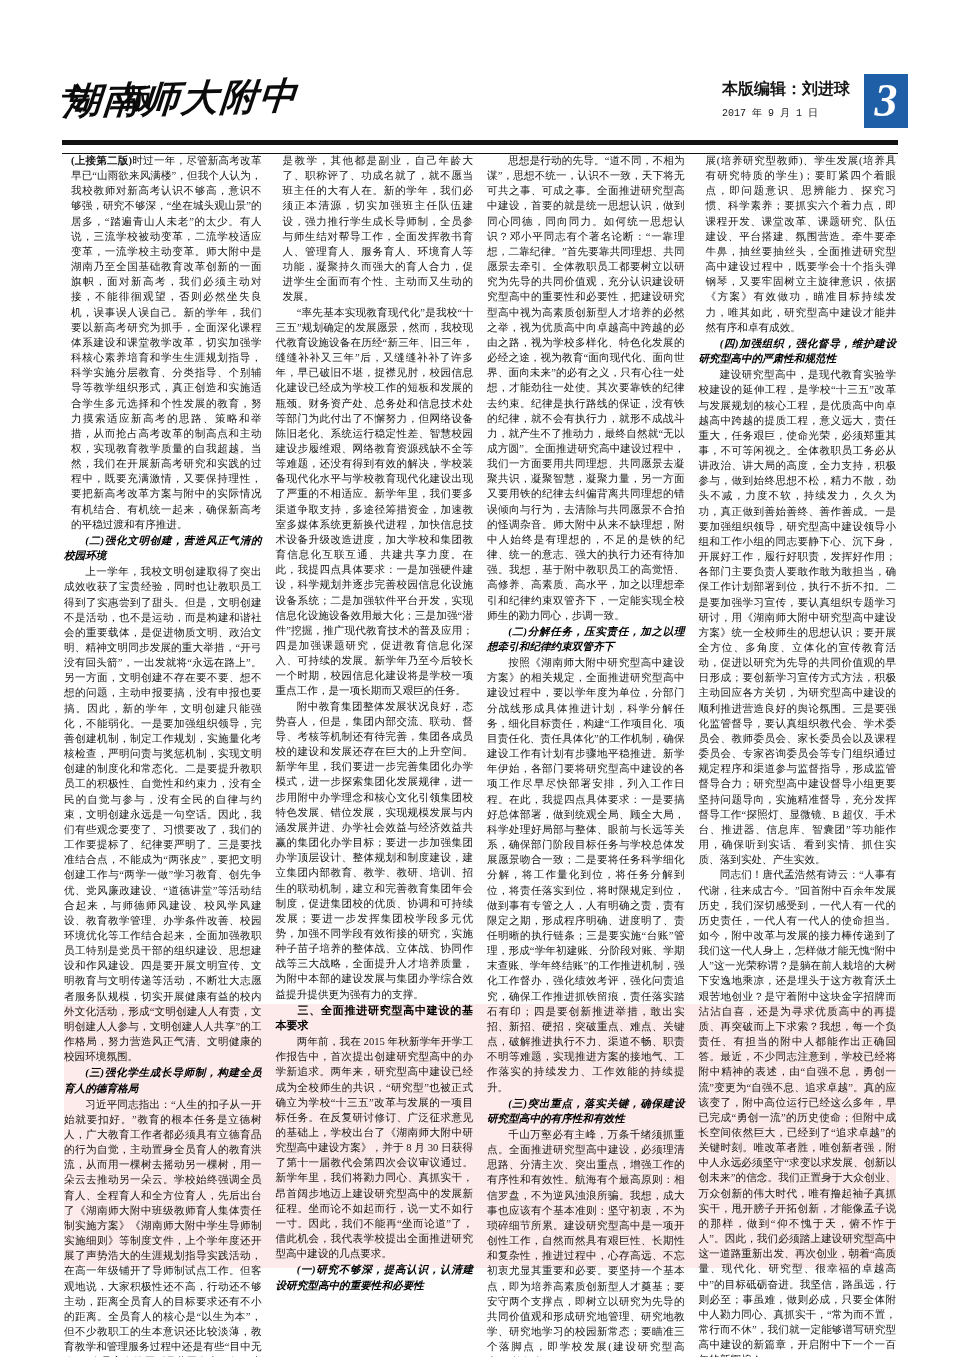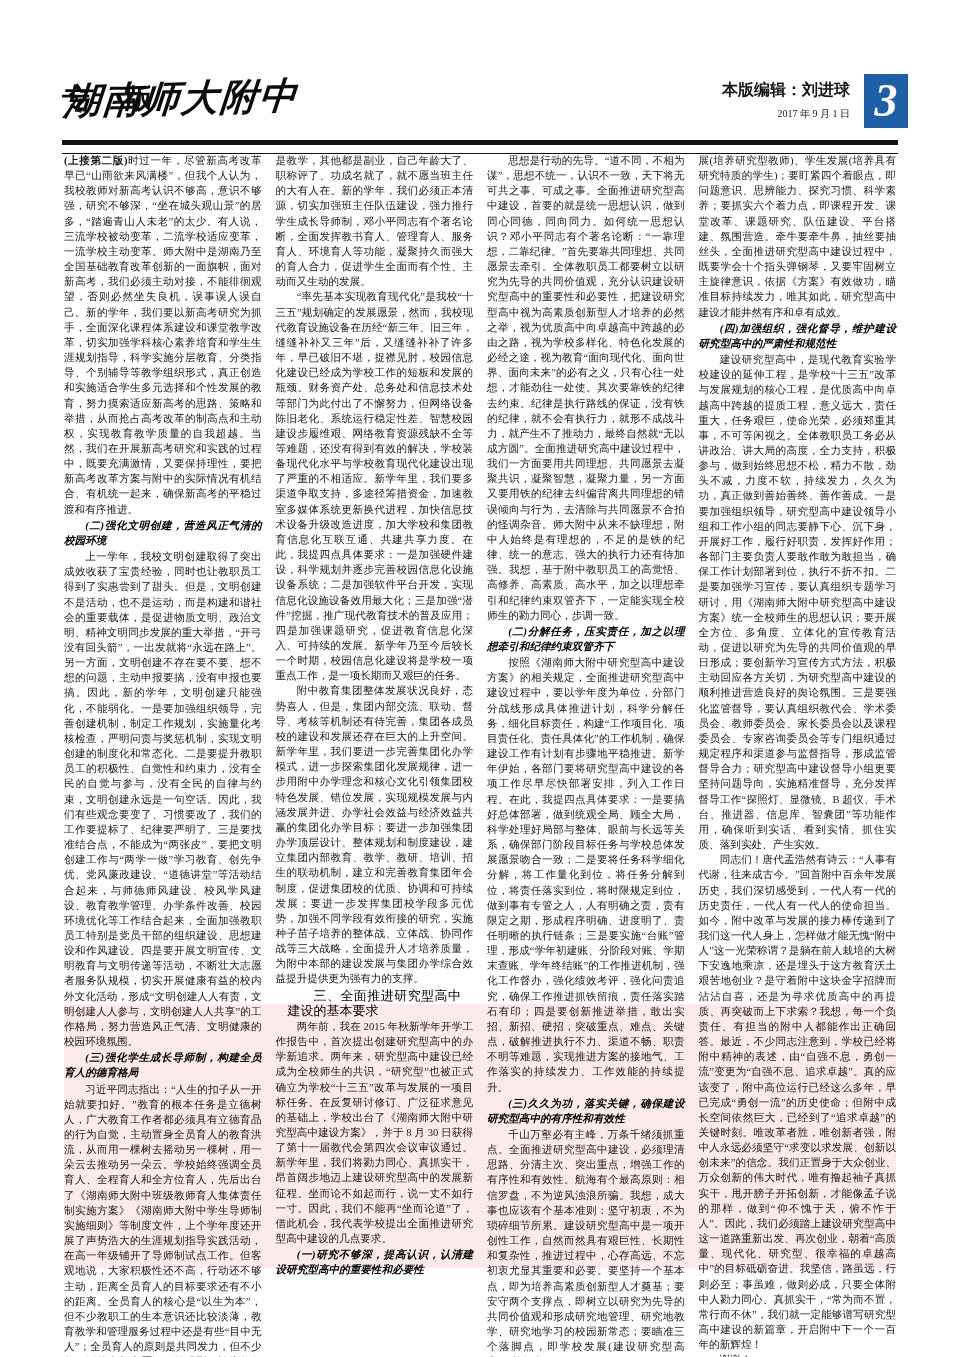--- a/index.html
+++ b/index.html
@@ -5,44 +5,44 @@
   html,body{margin:0;padding:0;background:#ffffff;}
   #page{position:relative;width:960px;height:1357px;background:#fff;overflow:hidden;
         font-family:"Liberation Serif","DejaVu Serif",serif;color:#161616;}
 
   
   #masthead{position:absolute;left:62px;top:72px;right:52px;height:66px;}
   #logo{position:absolute;left:2px;top:2px;font-size:37px;font-weight:bold;font-style:italic;
         letter-spacing:2px;transform:skewX(-6deg) rotate(-1.5deg);white-space:nowrap;color:#0b0b0b;}
   #pagetitle{position:absolute;left:0;right:0;top:8px;text-align:left;font-size:28px;
         font-weight:bold;letter-spacing:14px;font-family:Liberation Serif, serif;color:#0b0b0b;}
-  #edblock{position:absolute;right:58px;top:6px;text-align:right;font-family:Liberation Serif, serif;}
+  #edblock{position:absolute;right:58px;top:6px;text-align:left;font-family:Liberation Mono, monospace;}
   #editor{font-size:16px;font-weight:bold;line-height:24px;}
   #pubdate{font-size:10px;line-height:24px;}
   #pagenumbox{position:absolute;right:0;top:2px;width:44px;height:54px;background:#1e5fa8;
         color:#fff;text-align:center;}
   #pagenum{font-size:46px;line-height:54px;font-weight:bold;font-style:italic;
         font-family:"Liberation Serif",serif;}
   #rule{position:absolute;left:62px;right:62px;top:140px;height:8px;
         border-top:5px solid #101010;border-bottom:1px solid #101010;}
 
   
   #pinkband{position:absolute;left:64px;top:1004px;width:832px;height:264px;
         background:#fdeaea;z-index:0;}
 
   
   #columns{position:absolute;left:64px;top:153px;width:832px;display:flex;gap:14px;z-index:1;}
   .col{flex:1 1 0;min-width:0;}
   .blk{margin:0;padding:0;font-size:10.6px;line-height:15.15px;text-align:justify;
        font-weight:normal;}
   .blk.p{text-indent:2em;}
-  .blk.pc{text-indent:0;}
+  .blk.pc{text-indent:0;margin-left:7px;}
   .blk.h{text-indent:2em;font-weight:bold;font-style:italic;color:#000;margin:1px 0;}
-  .blk.h1{text-indent:2em;font-weight:normal;font-family:"Liberation Sans",sans-serif;
-       font-size:13px;color:#000;margin:1px 12px;}
+  .blk.h1{text-indent:2em;font-weight:bold;font-family:"Liberation Sans",sans-serif;
+       font-size:11px;color:#000;margin:1px 0;}
   .blk b{font-weight:bold;}
 </style>
 </head>
 <body>
 
 <div id="page">
 
   <div id="masthead">
     <div id="logo">湖南师大附中</div>
     <div id="pagetitle">专 版</div>
@@ -61,32 +61,32 @@
 
   <div id="columns">
       <div class="col">
         <p class="blk pc"><b>(上接第二版)</b>时过一年，尽管新高考改革早已“山雨欲来风满楼”，但我个人认为，我校教师对新高考认识不够高，意识不够强，研究不够深，“坐在城头观山景”的居多，“踏遍青山人未老”的太少。有人说，三流学校被动变革，二流学校适应变革，一流学校主动变革。师大附中是湖南乃至全国基础教育改革创新的一面旗帜，面对新高考，我们必须主动对接，不能徘徊观望，否则必然坐失良机，误事误人误自己。新的学年，我们要以新高考研究为抓手，全面深化课程体系建设和课堂教学改革，切实加强学科核心素养培育和学生生涯规划指导，科学实施分层教育、分类指导、个别辅导等教学组织形式，真正创造和实施适合学生多元选择和个性发展的教育，努力摸索适应新高考的思路、策略和举措，从而抢占高考改革的制高点和主动权，实现教育教学质量的自我超越。当然，我们在开展新高考研究和实践的过程中，既要充满激情，又要保持理性，要把新高考改革方案与附中的实际情况有机结合、有机统一起来，确保新高考的平稳过渡和有序推进。</p>
         <h4 class="blk h">(二)强化文明创建，营造风正气清的校园环境</h4>
         <p class="blk p">上一学年，我校文明创建取得了突出成效收获了宝贵经验，同时也让教职员工得到了实惠尝到了甜头。但是，文明创建不是活动，也不是运动，而是构建和谐社会的重要载体，是促进物质文明、政治文明、精神文明同步发展的重大举措，“开弓没有回头箭”，一出发就将“永远在路上”。另一方面，文明创建不存在要不要、想不想的问题，主动申报要搞，没有申报也要搞。因此，新的学年，文明创建只能强化，不能弱化。一是要加强组织领导，完善创建机制，制定工作规划，实施量化考核检查，严明问责与奖惩机制，实现文明创建的制度化和常态化。二是要提升教职员工的积极性、自觉性和约束力，没有全民的自觉与参与，没有全民的自律与约束，文明创建永远是一句空话。因此，我们有些观念要变了、习惯要改了，我们的工作要提标了、纪律要严明了。三是要找准结合点，不能成为“两张皮”，要把文明创建工作与“两学一做”学习教育、创先争优、党风廉政建设、“道德讲堂”等活动结合起来，与师德师风建设、校风学风建设、教育教学管理、办学条件改善、校园环境优化等工作结合起来，全面加强教职员工特别是党员干部的组织建设、思想建设和作风建设。四是要开展文明宣传、文明教育与文明传递等活动，不断壮大志愿者服务队规模，切实开展健康有益的校内外文化活动，形成“文明创建人人有责，文明创建人人参与，文明创建人人共享”的工作格局，努力营造风正气清、文明健康的校园环境氛围。</p>
         <h4 class="blk h">(三)强化学生成长导师制，构建全员育人的德育格局</h4>
         <p class="blk p">习近平同志指出：“人生的扣子从一开始就要扣好。”教育的根本任务是立德树人，广大教育工作者都必须具有立德育品的行为自觉，主动置身全员育人的教育洪流，从而用一棵树去摇动另一棵树，用一朵云去推动另一朵云。学校始终强调全员育人、全程育人和全方位育人，先后出台了《湖南师大附中班级教师育人集体责任制实施方案》《湖南师大附中学生导师制实施细则》等制度文件，上个学年度还开展了声势浩大的生涯规划指导实践活动，在高一年级铺开了导师制试点工作。但客观地说，大家积极性还不高，行动还不够主动，距离全员育人的目标要求还有不小的距离。全员育人的核心是“以生为本”，但不少教职工的生本意识还比较淡薄，教育教学和管理服务过程中还是有些“目中无人”；全员育人的原则是共同发力，但不少教职工的参与意愿还不够强烈，认为教师的主业只</p>
       </div>
       <div class="col">
-        <p class="blk pc">是教学，其他都是副业，自己年龄大了、职称评了、功成名就了，就不愿当班主任的大有人在。新的学年，我们必须正本清源，切实加强班主任队伍建设，强力推行学生成长导师制，邓小平同志有个著名论断，全面发挥教书育人、管理育人、服务育人、环境育人等功能，凝聚持久而强大的育人合力，促进学生全面而有个性、主动而又生动的发展。</p>
+        <p class="blk pc">是教学，其他都是副业，自己年龄大了、职称评了、功成名就了，就不愿当班主任的大有人在。新的学年，我们必须正本清源，切实加强班主任队伍建设，强力推行学生成长导师制，全员参与师生结对帮导工作，全面发挥教书育人、管理育人、服务育人、环境育人等功能，凝聚持久而强大的育人合力，促进学生全面而有个性、主动而又生动的发展。</p>
         <p class="blk p">“率先基本实现教育现代化”是我校“十三五”规划确定的发展愿景，然而，我校现代教育设施设备在历经“新三年、旧三年，缝缝补补又三年”后，又缝缝补补了许多年，早已破旧不堪，捉襟见肘，校园信息化建设已经成为学校工作的短板和发展的瓶颈。财务资产处、总务处和信息技术处等部门为此付出了不懈努力，但网络设备陈旧老化、系统运行稳定性差、智慧校园建设步履维艰、网络教育资源残缺不全等等难题，还没有得到有效的解决，学校装备现代化水平与学校教育现代化建设出现了严重的不相适应。新学年里，我们要多渠道争取支持，多途径筹措资金，加速教室多媒体系统更新换代进程，加快信息技术设备升级改造进度，加大学校和集团教育信息化互联互通、共建共享力度。在此，我提四点具体要求：一是加强硬件建设，科学规划并逐步完善校园信息化设施设备系统；二是加强软件平台开发，实现信息化设施设备效用最大化；三是加强“潜件”挖掘，推广现代教育技术的普及应用；四是加强课题研究，促进教育信息化深入、可持续的发展。新学年乃至今后较长一个时期，校园信息化建设将是学校一项重点工作，是一项长期而又艰巨的任务。</p>
         <p class="blk p">附中教育集团整体发展状况良好，态势喜人，但是，集团内部交流、联动、督导、考核等机制还有待完善，集团各成员校的建设和发展还存在巨大的上升空间。新学年里，我们要进一步完善集团化办学模式，进一步探索集团化发展规律，进一步用附中办学理念和核心文化引领集团校特色发展、错位发展，实现规模发展与内涵发展并进、办学社会效益与经济效益共赢的集团化办学目标；要进一步加强集团办学顶层设计、整体规划和制度建设，建立集团内部教育、教学、教研、培训、招生的联动机制，建立和完善教育集团年会制度，促进集团校的优质、协调和可持续发展；要进一步发挥集团校学段多元优势，加强不同学段有效衔接的研究，实施种子苗子培养的整体战、立体战、协同作战等三大战略，全面提升人才培养质量，为附中本部的建设发展与集团办学综合效益提升提供更为强有力的支撑。</p>
         <h4 class="blk h1">三、全面推进研究型高中建设的基本要求</h4>
         <p class="blk p">两年前，我在 2015 年秋新学年开学工作报告中，首次提出创建研究型高中的办学新追求。两年来，研究型高中建设已经成为全校师生的共识，“研究型”也被正式确立为学校“十三五”改革与发展的一项目标任务。在反复研讨修订、广泛征求意见的基础上，学校出台了《湖南师大附中研究型高中建设方案》，并于 8 月 30 日获得了第十一届教代会第四次会议审议通过。新学年里，我们将勠力同心、真抓实干，昂首阔步地迈上建设研究型高中的发展新征程。坐而论不如起而行，说一丈不如行一寸。因此，我们不能再“坐而论道”了，借此机会，我代表学校提出全面推进研究型高中建设的几点要求。</p>
         <h4 class="blk h">(一)研究不够深，提高认识，认清建设研究型高中的重要性和必要性</h4>
       </div>
       <div class="col">
         <p class="blk p">思想是行动的先导。“道不同，不相为谋”，思想不统一，认识不一致，天下将无可共之事、可成之事。全面推进研究型高中建设，首要的就是统一思想认识，做到同心同德，同向同力。如何统一思想认识？邓小平同志有个著名论断：“一靠理想，二靠纪律。”首先要靠共同理想、共同愿景去牵引。全体教职员工都要树立以研究为先导的共同价值观，充分认识建设研究型高中的重要性和必要性，把建设研究型高中视为高素质创新型人才培养的必然之举，视为优质高中向卓越高中跨越的必由之路，视为学校多样化、特色化发展的必经之途，视为教育“面向现代化、面向世界、面向未来”的必有之义，只有心往一处想，才能劲往一处使。其次要靠铁的纪律去约束。纪律是执行路线的保证，没有铁的纪律，就不会有执行力，就形不成战斗力，就产生不了推动力，最终自然就“无以成方圆”。全面推进研究高中建设过程中，我们一方面要用共同理想、共同愿景去凝聚共识，凝聚智慧，凝聚力量，另一方面又要用铁的纪律去纠偏背离共同理想的错误倾向与行为，去清除与共同愿景不合拍的怪调杂音。师大附中从来不缺理想，附中人始终是有理想的，不足的是铁的纪律、统一的意志、强大的执行力还有待加强。我想，基于附中教职员工的高觉悟、高修养、高素质、高水平，加之以理想牵引和纪律约束双管齐下，一定能实现全校师生的勠力同心，步调一致。</p>
         <h4 class="blk h">(二)分解任务，压实责任，加之以理想牵引和纪律约束双管齐下</h4>
         <p class="blk p">按照《湖南师大附中研究型高中建设方案》的相关规定，全面推进研究型高中建设过程中，要以学年度为单位，分部门分战线形成具体推进计划，科学分解任务，细化目标责任，构建“工作项目化、项目责任化、责任具体化”的工作机制，确保建设工作有计划有步骤地平稳推进。新学年伊始，各部门要将研究型高中建设的各项工作尽早尽快部署安排，列入工作日程。在此，我提四点具体要求：一是要搞好总体部署，做到统观全局、顾全大局，科学处理好局部与整体、眼前与长远等关系，确保部门阶段目标任务与学校总体发展愿景吻合一致；二是要将任务科学细化分解，将工作量化到位，将任务分解到位，将责任落实到位，将时限规定到位，做到事有专管之人，人有明确之责，责有限定之期，形成程序明确、进度明了、责任明晰的执行链条；三是要实施“台账”管理，形成“学年初建账、分阶段对账、学期末查账、学年终结账”的工作推进机制，强化工作督办，强化绩效考评，强化问责追究，确保工作推进抓铁留痕，责任落实踏石有印；四是要创新推进举措，敢出实招、新招、硬招，突破重点、难点、关键点，破解推进执行不力、渠道不畅、职责不明等难题，实现推进方案的接地气、工作落实的持续发力、工作效能的持续提升。</p>
-        <h4 class="blk h">(三)久久为功，落实关键，确保建设研究型高中的有序性和有效性</h4>
+        <h4 class="blk h">(三)突出重点，落实关键，确保建设研究型高中的有序性和有效性</h4>
         <p class="blk p">千山万壑必有主峰，万条千绪须抓重点。全面推进研究型高中建设，必须理清思路、分清主次、突出重点，增强工作的有序性和有效性。航海有个最高原则：相信罗盘，不为逆风浊浪所骗。我想，成大事也应该有个基本准则：坚守初衷，不为琐碎细节所累。建设研究型高中是一项开创性工作，自然而然具有艰巨性、长期性和复杂性，推进过程中，心存高远、不忘初衷尤显其重要和必要。要坚持一个基本点，即为培养高素质创新型人才奠基；要安守两个支撑点，即树立以研究为先导的共同价值观和形成研究地管理、研究地教学、研究地学习的校园新常态；要瞄准三个落脚点，即学校发展(建设研究型高中)、教师发</p>
       </div>
       <div class="col">
         <p class="blk pc">展(培养研究型教师)、学生发展(培养具有研究特质的学生)；要盯紧四个着眼点，即问题意识、思辨能力、探究习惯、科学素养；要抓实六个着力点，即课程开发、课堂改革、课题研究、队伍建设、平台搭建、氛围营造。牵牛要牵牛鼻，抽丝要抽丝头，全面推进研究型高中建设过程中，既要学会十个指头弹钢琴，又要牢固树立主旋律意识，依据《方案》有效做功，瞄准目标持续发力，唯其如此，研究型高中建设才能井然有序和卓有成效。</p>
         <h4 class="blk h">(四)加强组织，强化督导，维护建设研究型高中的严肃性和规范性</h4>
         <p class="blk p">建设研究型高中，是现代教育实验学校建设的延伸工程，是学校“十三五”改革与发展规划的核心工程，是优质高中向卓越高中跨越的提质工程，意义远大，责任重大，任务艰巨，使命光荣，必须郑重其事，不可等闲视之。全体教职员工务必从讲政治、讲大局的高度，全力支持，积极参与，做到始终思想不松，精力不散，劲头不减，力度不软，持续发力，久久为功，真正做到善始善终、善作善成。一是要加强组织领导，研究型高中建设领导小组和工作小组的同志要静下心、沉下身，开展好工作，履行好职责，发挥好作用；各部门主要负责人要敢作敢为敢担当，确保工作计划部署到位，执行不折不扣。二是要加强学习宣传，要认真组织专题学习研讨，用《湖南师大附中研究型高中建设方案》统一全校师生的思想认识；要开展全方位、多角度、立体化的宣传教育活动，促进以研究为先导的共同价值观的早日形成；要创新学习宣传方式方法，积极主动回应各方关切，为研究型高中建设的顺利推进营造良好的舆论氛围。三是要强化监管督导，要认真组织教代会、学术委员会、教师委员会、家长委员会以及课程委员会、专家咨询委员会等专门组织通过规定程序和渠道参与监督指导，形成监管督导合力；研究型高中建设督导小组更要坚持问题导向，实施精准督导，充分发挥督导工作“探照灯、显微镜、B 超仪、手术台、推进器、信息库、智囊团”等功能作用，确保听到实话、看到实情、抓住实质、落到实处、产生实效。</p>
         <p class="blk p">同志们！唐代孟浩然有诗云：“人事有代谢，往来成古今。”回首附中百余年发展历史，我们深切感受到，一代人有一代的历史责任，一代人有一代人的使命担当。如今，附中改革与发展的接力棒传递到了我们这一代人身上，怎样做才能无愧“附中人”这一光荣称谓？是躺在前人栽培的大树下安逸地乘凉，还是埋头于这方教育沃土艰苦地创业？是守着附中这块金字招牌而沾沾自喜，还是为寻求优质高中的再提质、再突破而上下求索？我想，每一个负责任、有担当的附中人都能作出正确回答。最近，不少同志注意到，学校已经将附中精神的表述，由“自强不息，勇创一流”变更为“自强不息、追求卓越”。真的应该变了，附中高位运行已经这么多年，早已完成“勇创一流”的历史使命；但附中成长空间依然巨大，已经到了“追求卓越”的关键时刻。唯改革者胜，唯创新者强，附中人永远必须坚守“求变以求发展、创新以创未来”的信念。我们正置身于大众创业、万众创新的伟大时代，唯有撸起袖子真抓实干，甩开膀子开拓创新，才能像孟子说的那样，做到“仰不愧于天，俯不怍于人”。因此，我们必须踏上建设研究型高中这一道路重新出发、再次创业，朝着“高质量、现代化、研究型、很幸福的卓越高中”的目标砥砺奋进。我坚信，路虽远，行则必至；事虽难，做则必成，只要全体附中人勠力同心、真抓实干，“常为而不置，常行而不休”，我们就一定能够谱写研究型高中建设的新篇章，开启附中下一个一百年的新辉煌！</p>
         <p class="blk p">谢谢！</p>
       </div>
     </div>

